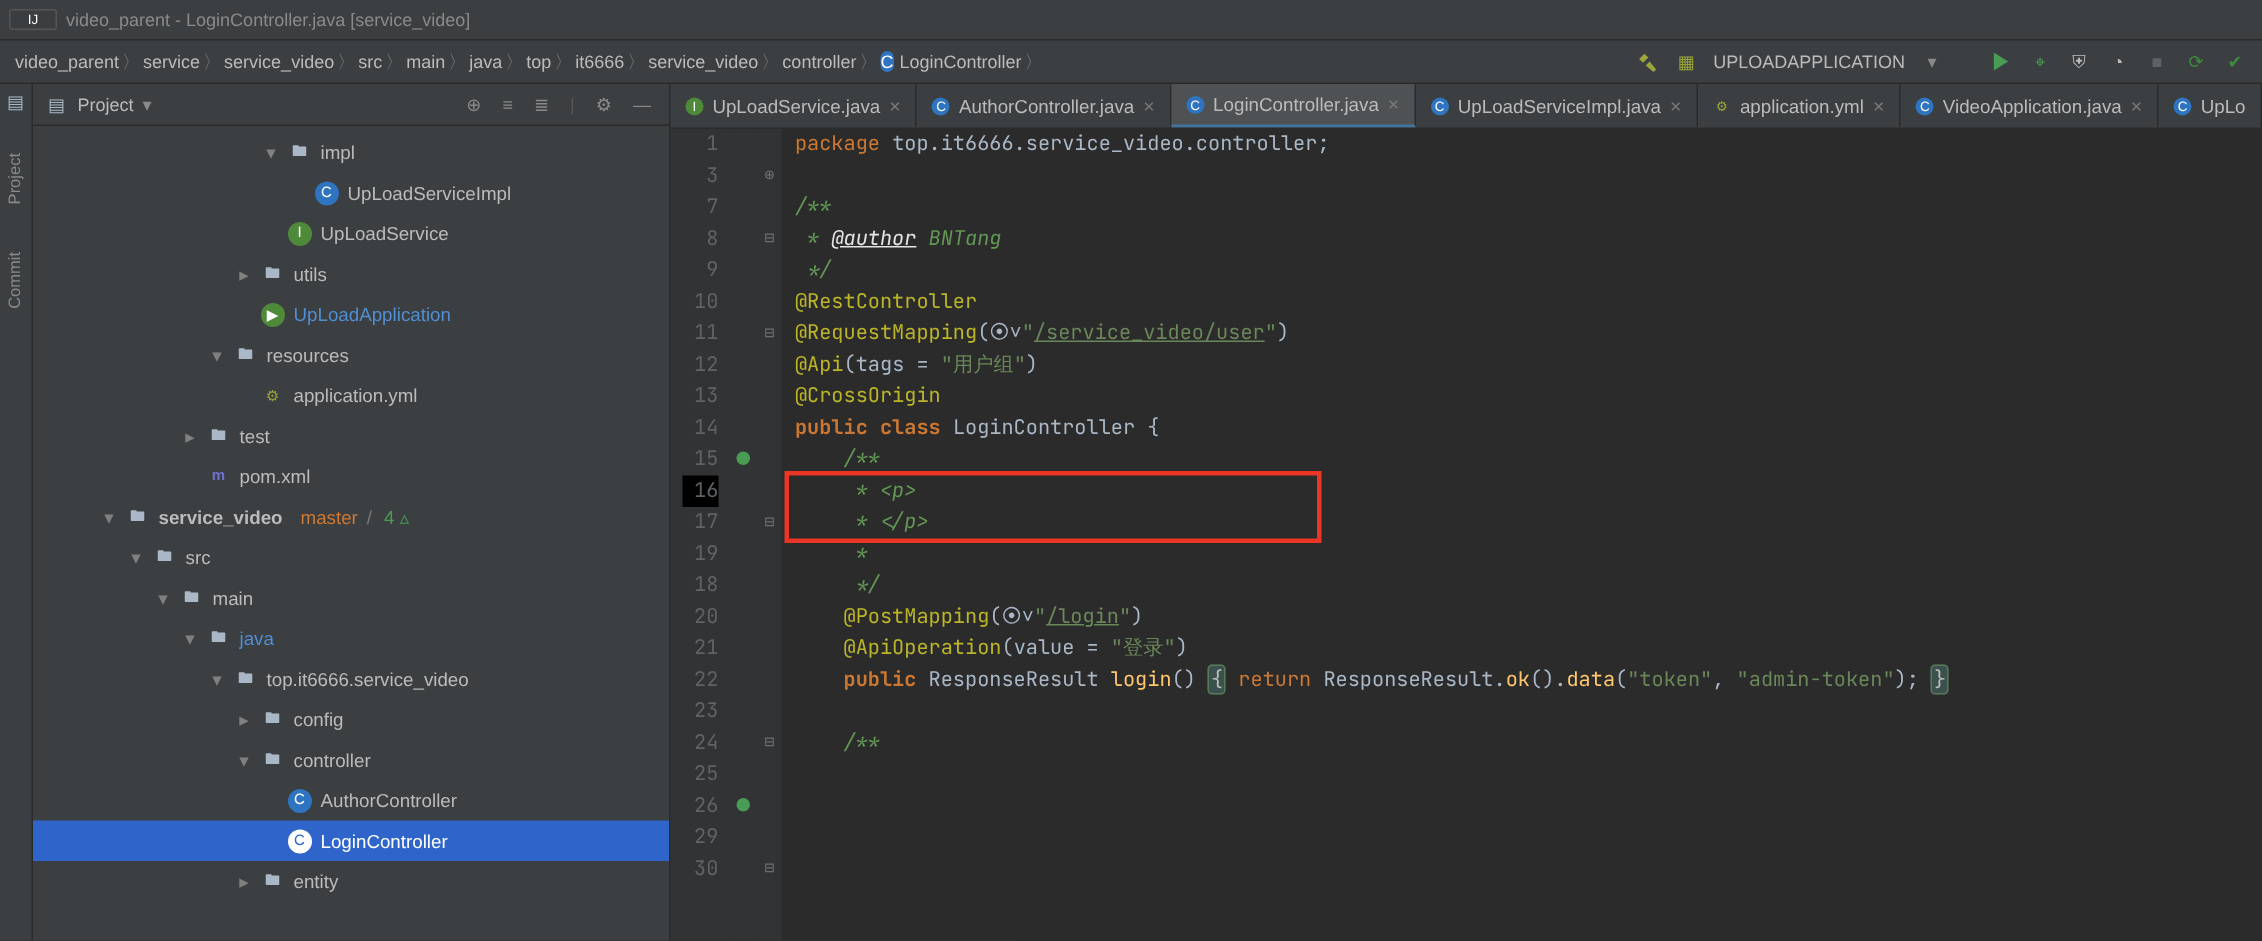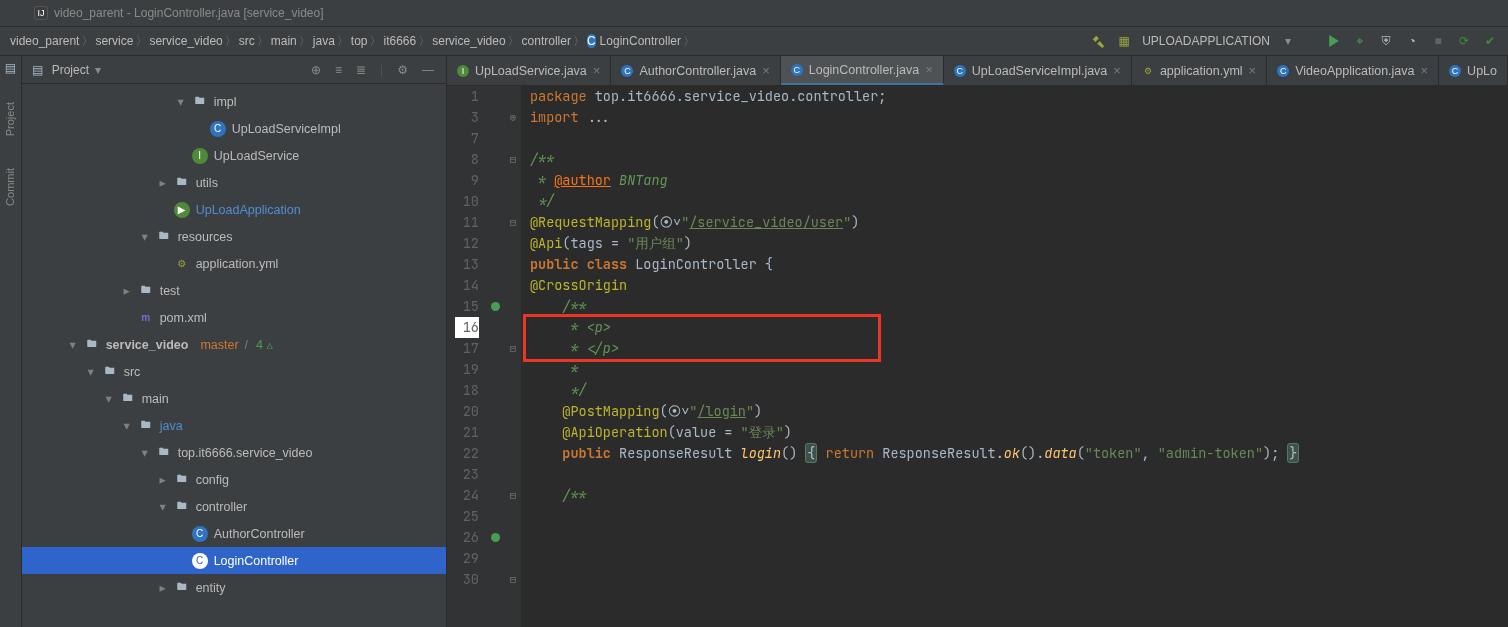--- a/index.html
+++ b/index.html
@@ -1,18 +1,18 @@
 <!DOCTYPE html>
 <html><head>
 <meta charset="utf-8">
 <style>
 * { margin: 0; padding: 0; box-sizing: border-box; }
 body { font-family: "Segoe UI", Arial, sans-serif; font-size: 12px; background: #3c3f41; color: #bbbbbb; width: 1508px; height: 627px; overflow: hidden; }
 .title-bar { height: 26px; background: #3c3f41; display: flex; align-items: center; padding: 0 6px; color: #8a8a8a; gap: 6px; }
-.title-bar .ij-icon { width: 14px; height: 14px; background: #3b3e40; border: 1px solid #555; border-radius: 2px; display: inline-flex; align-items: center; justify-content: center; font-size: 9px; color: #fff; margin-left: 28px; }
+.title-bar .ij-icon { width: 32px; height: 14px; background: #3b3e40; border: 1px solid #555; border-radius: 2px; display: inline-flex; align-items: center; justify-content: center; font-size: 9px; color: #fff; }
 .nav-bar { height: 30px; background: #3c3f41; border-top: 1px solid #2b2b2b; border-bottom: 1px solid #2b2b2b; display: flex; align-items: center; padding: 0 10px; gap: 6px; color: #bbbbbb; }
 .nav-bar .crumb { display: inline-flex; align-items: center; gap: 5px; color: #bbbbbb; }
 .nav-bar .sep { color: #7a7a7a; margin: 0 2px; }
 .nav-bar .link { color: #bbbbbb; }
 .nav-bar .right { margin-left: auto; display: flex; align-items: center; gap: 10px; }
 .tb-icon { width: 16px; height: 16px; display: inline-flex; align-items: center; justify-content: center; color: #9aa0a6; }
 .main-area { display: flex; height: calc(627px - 56px); }
 .left-strip { width: 22px; background: #3c3f41; border-right: 1px solid #2b2b2b; display: flex; flex-direction: column; align-items: center; padding-top: 4px; gap: 20px; }
 .left-strip .vtext { writing-mode: vertical-rl; transform: rotate(180deg); color: #8a8a8a; font-size: 11px; padding: 6px 0; }
 .project-panel { width: 432px; background: #3c3f41; display: flex; flex-direction: column; border-right: 1px solid #2b2b2b; }
@@ -46,32 +46,32 @@
 .ln-col { width: 40px; background: #313335; text-align: right; padding: 0 8px; color: #606366; }
 .mark-col { width: 18px; background: #313335; }
 .fold-col { width: 16px; background: #313335; color: #6e6e6e; text-align: center; }
 .code-col { flex: 1; background: #2b2b2b; padding-left: 8px; position: relative; }
 .line { height: 21px; white-space: pre; }
 .kw { color: #cc7832; }
 .kw-bold { color: #cc7832; font-weight: bold; }
 .str { color: #6a8759; }
 .ann { color: #bbb529; }
 .id  { color: #a9b7c6; }
-.fn  { color: #ffc66d; font-style: italic; }
+.fn  { color: #ffc66d; }
 .com { color: #808080; font-style: italic; }
 .comd{ color: #629755; font-style: italic; }
-.comdu{ color: #f97316; text-decoration: underline; }
+.comdu{ color: #e5e5e5; font-style: italic; text-decoration: underline; }
 .punct{ color: #a9b7c6; }
 .strlink { color: #6a8759; text-decoration: underline; }
 .red-box { position: absolute; border: 3px solid #eb3626; left: 1px; top: 228px; width: 358px; height: 48px; pointer-events: none; }
 .brace-hi { background: #3b514d; border: 1px solid #577957; border-radius: 3px; padding: 0 1px; }
 .run-btn svg { fill: #499c54; }
 .hammer svg { fill: #9aa53a; }
 .fold-sym { font-size: 11px; color: #6e6e6e; }
-.caret-ln { background: #ffffff; }
+.caret-ln { background: #000000; }
 .m-icon { width: 9px; height: 9px; display: inline-block; border-radius: 50%; background: #499c54; }
 .sel-white { color: #fff; }
 </style>
 </head>
 <body>
 
 <div class="title-bar">
   <span class="ij-icon">IJ</span>
   <span>video_parent - LoginController.java [service_video]</span>
 </div>
@@ -338,29 +338,29 @@
             <div class="line fold-sym">⊟</div>
             <div class="line fold-sym"></div>
             <div class="line fold-sym"></div>
             <div class="line fold-sym"></div>
             <div class="line fold-sym">⊟</div>
           </div>
       </div>
       <div class="code-col" id="code-col">
         <div class="red-box"></div>
       <div class="line"><span class="kw">package </span><span class="id">top.it6666.service_video.controller</span><span class="punct">;</span></div>
-          <div class="line"><span class="kw">import </span><span class="id">...</span></div>
           <div class="line"></div>
           <div class="line"><span class="comd">/**</span></div>
           <div class="line"><span class="comd"> * </span><span class="comdu">@author</span><span class="comd"> BNTang</span></div>
           <div class="line"><span class="comd"> */</span></div>
+          <div class="line"><span class="ann">@RestController</span></div>
           <div class="line"><span class="ann">@RequestMapping</span><span class="punct">(⦿˅</span><span class="str">"</span><span class="strlink">/service_video/user</span><span class="str">"</span><span class="punct">)</span></div>
           <div class="line"><span class="ann">@Api</span><span class="punct">(</span><span class="id">tags = </span><span class="str">"用户组"</span><span class="punct">)</span></div>
+          <div class="line"><span class="ann">@CrossOrigin</span></div>
           <div class="line"><span class="kw-bold">public class </span><span class="id">LoginController </span><span class="punct">{</span></div>
-          <div class="line"><span class="ann">@CrossOrigin</span></div>
           <div class="line"><span class="comd">    /**</span></div>
           <div class="line"><span class="comd">     * &lt;p&gt;</span></div>
           <div class="line"><span class="comd">     * &lt;/p&gt;</span></div>
           <div class="line"><span class="comd">     *</span></div>
           <div class="line"><span class="comd">     */</span></div>
           <div class="line"><span class="id">    </span><span class="ann">@PostMapping</span><span class="punct">(⦿˅</span><span class="str">"</span><span class="strlink">/login</span><span class="str">"</span><span class="punct">)</span></div>
           <div class="line"><span class="id">    </span><span class="ann">@ApiOperation</span><span class="punct">(</span><span class="id">value = </span><span class="str">"登录"</span><span class="punct">)</span></div>
           <div class="line"><span class="id">    </span><span class="kw-bold">public </span><span class="id">ResponseResult </span><span class="fn">login</span><span class="punct">() </span><span class="brace-hi">{</span><span class="punct"> </span><span class="kw">return </span><span class="id">ResponseResult.</span><span class="fn">ok</span><span class="punct">().</span><span class="fn">data</span><span class="punct">(</span><span class="str">"token"</span><span class="punct">, </span><span class="str">"admin-token"</span><span class="punct">); </span><span class="brace-hi">}</span></div>
           <div class="line"></div>
           <div class="line"><span class="comd">    /**</span></div>

